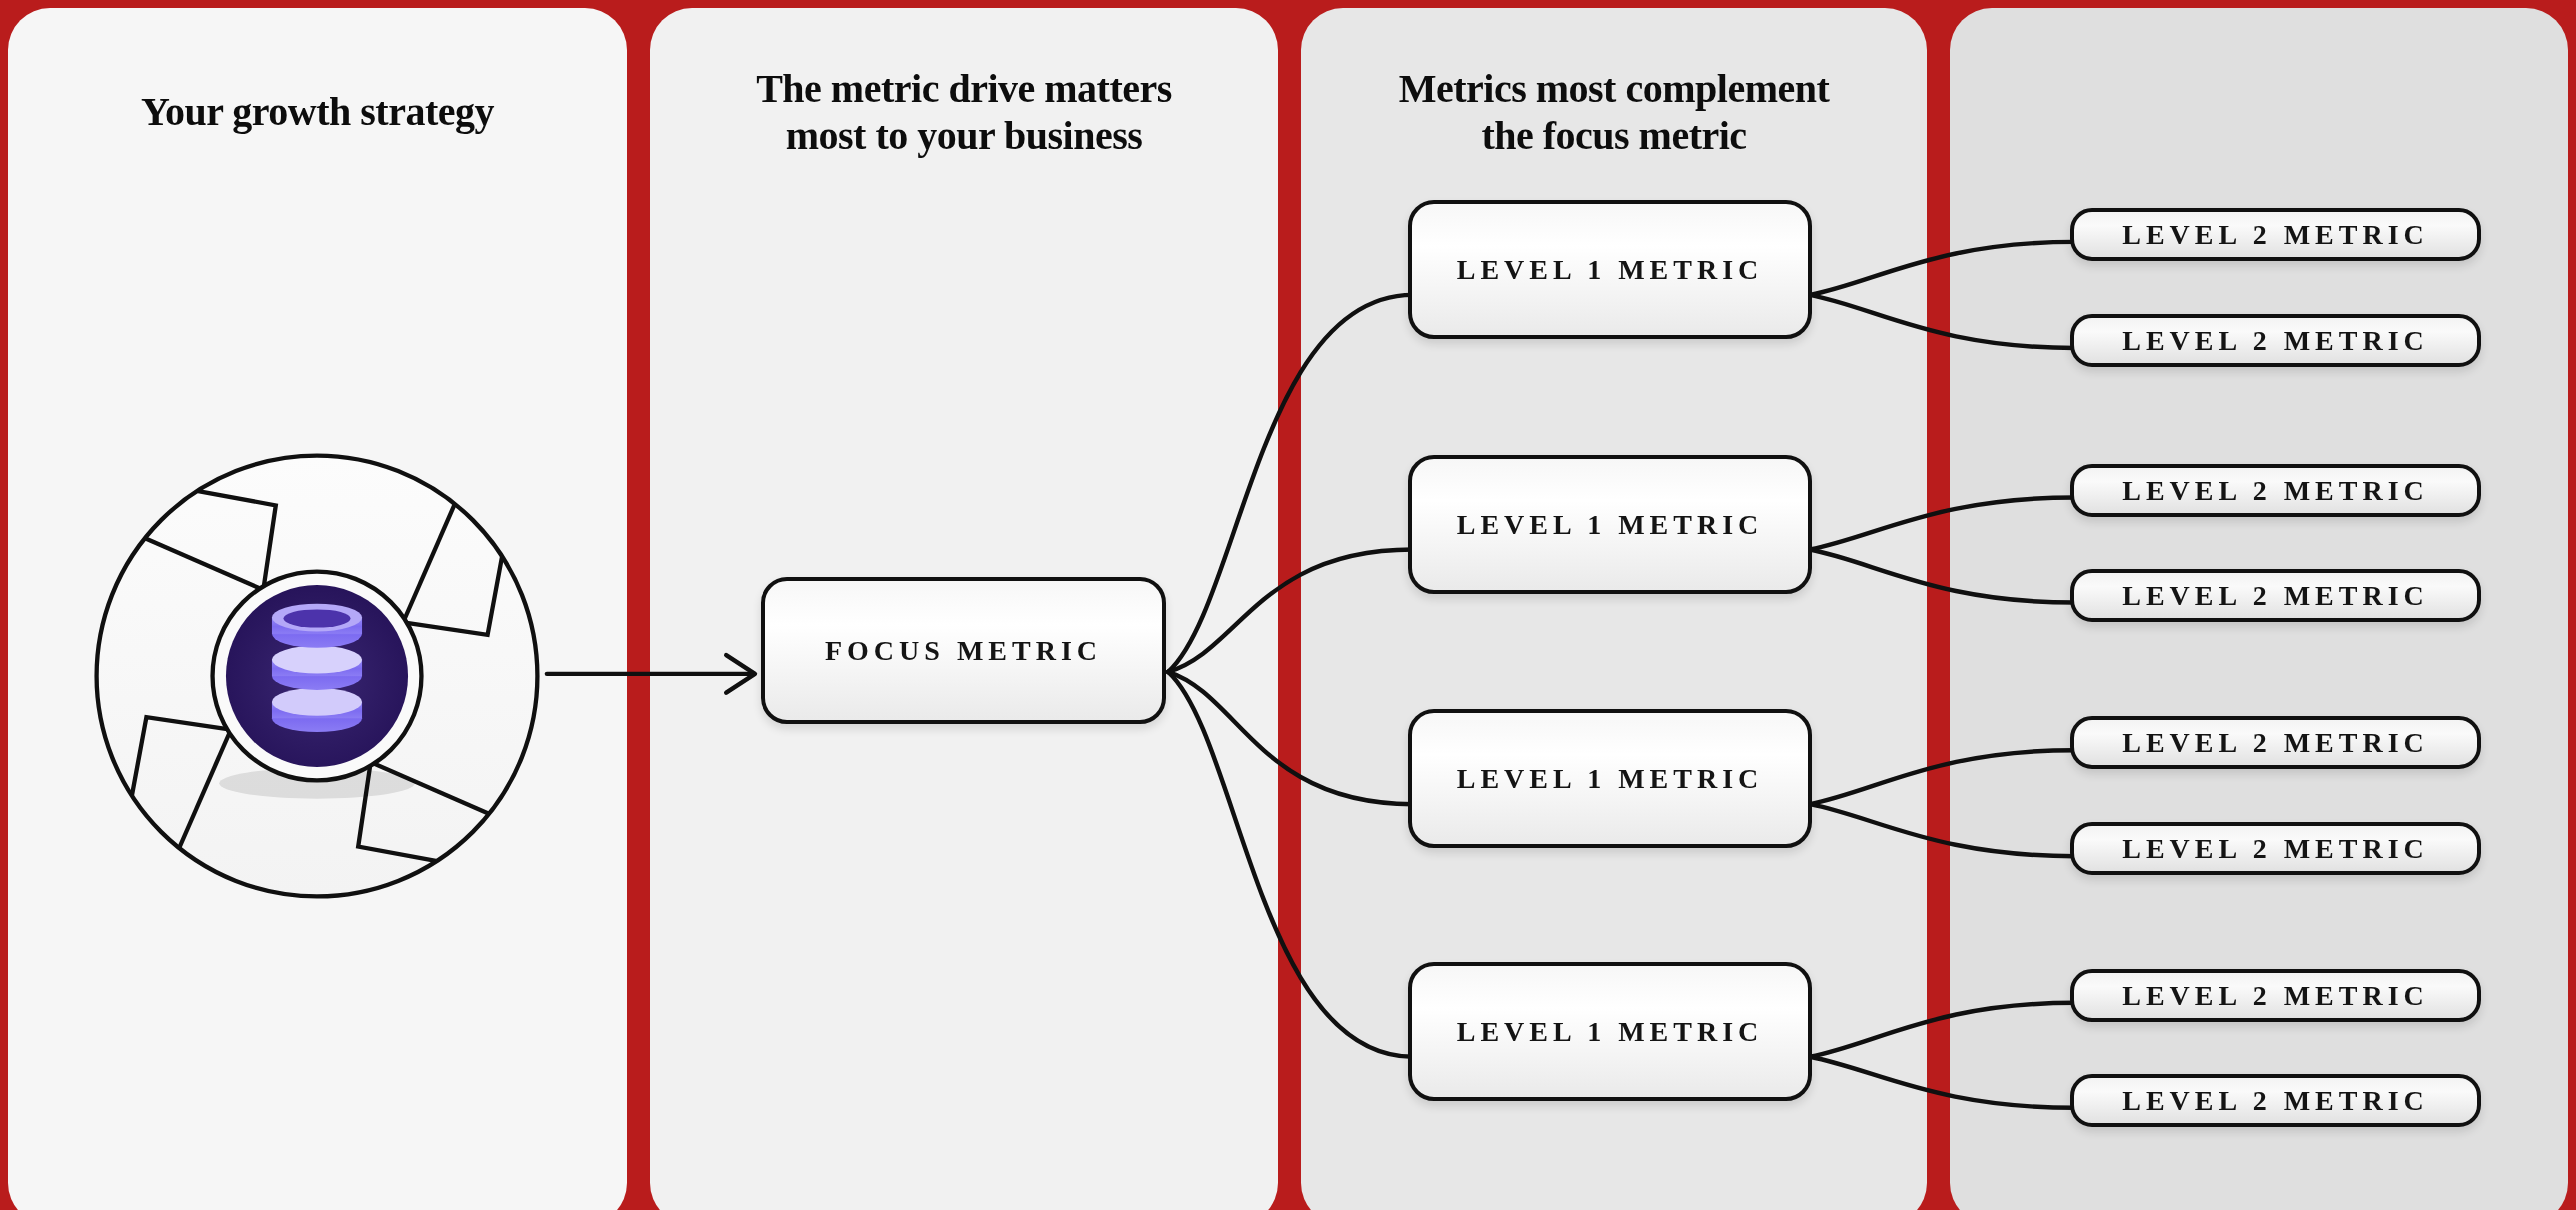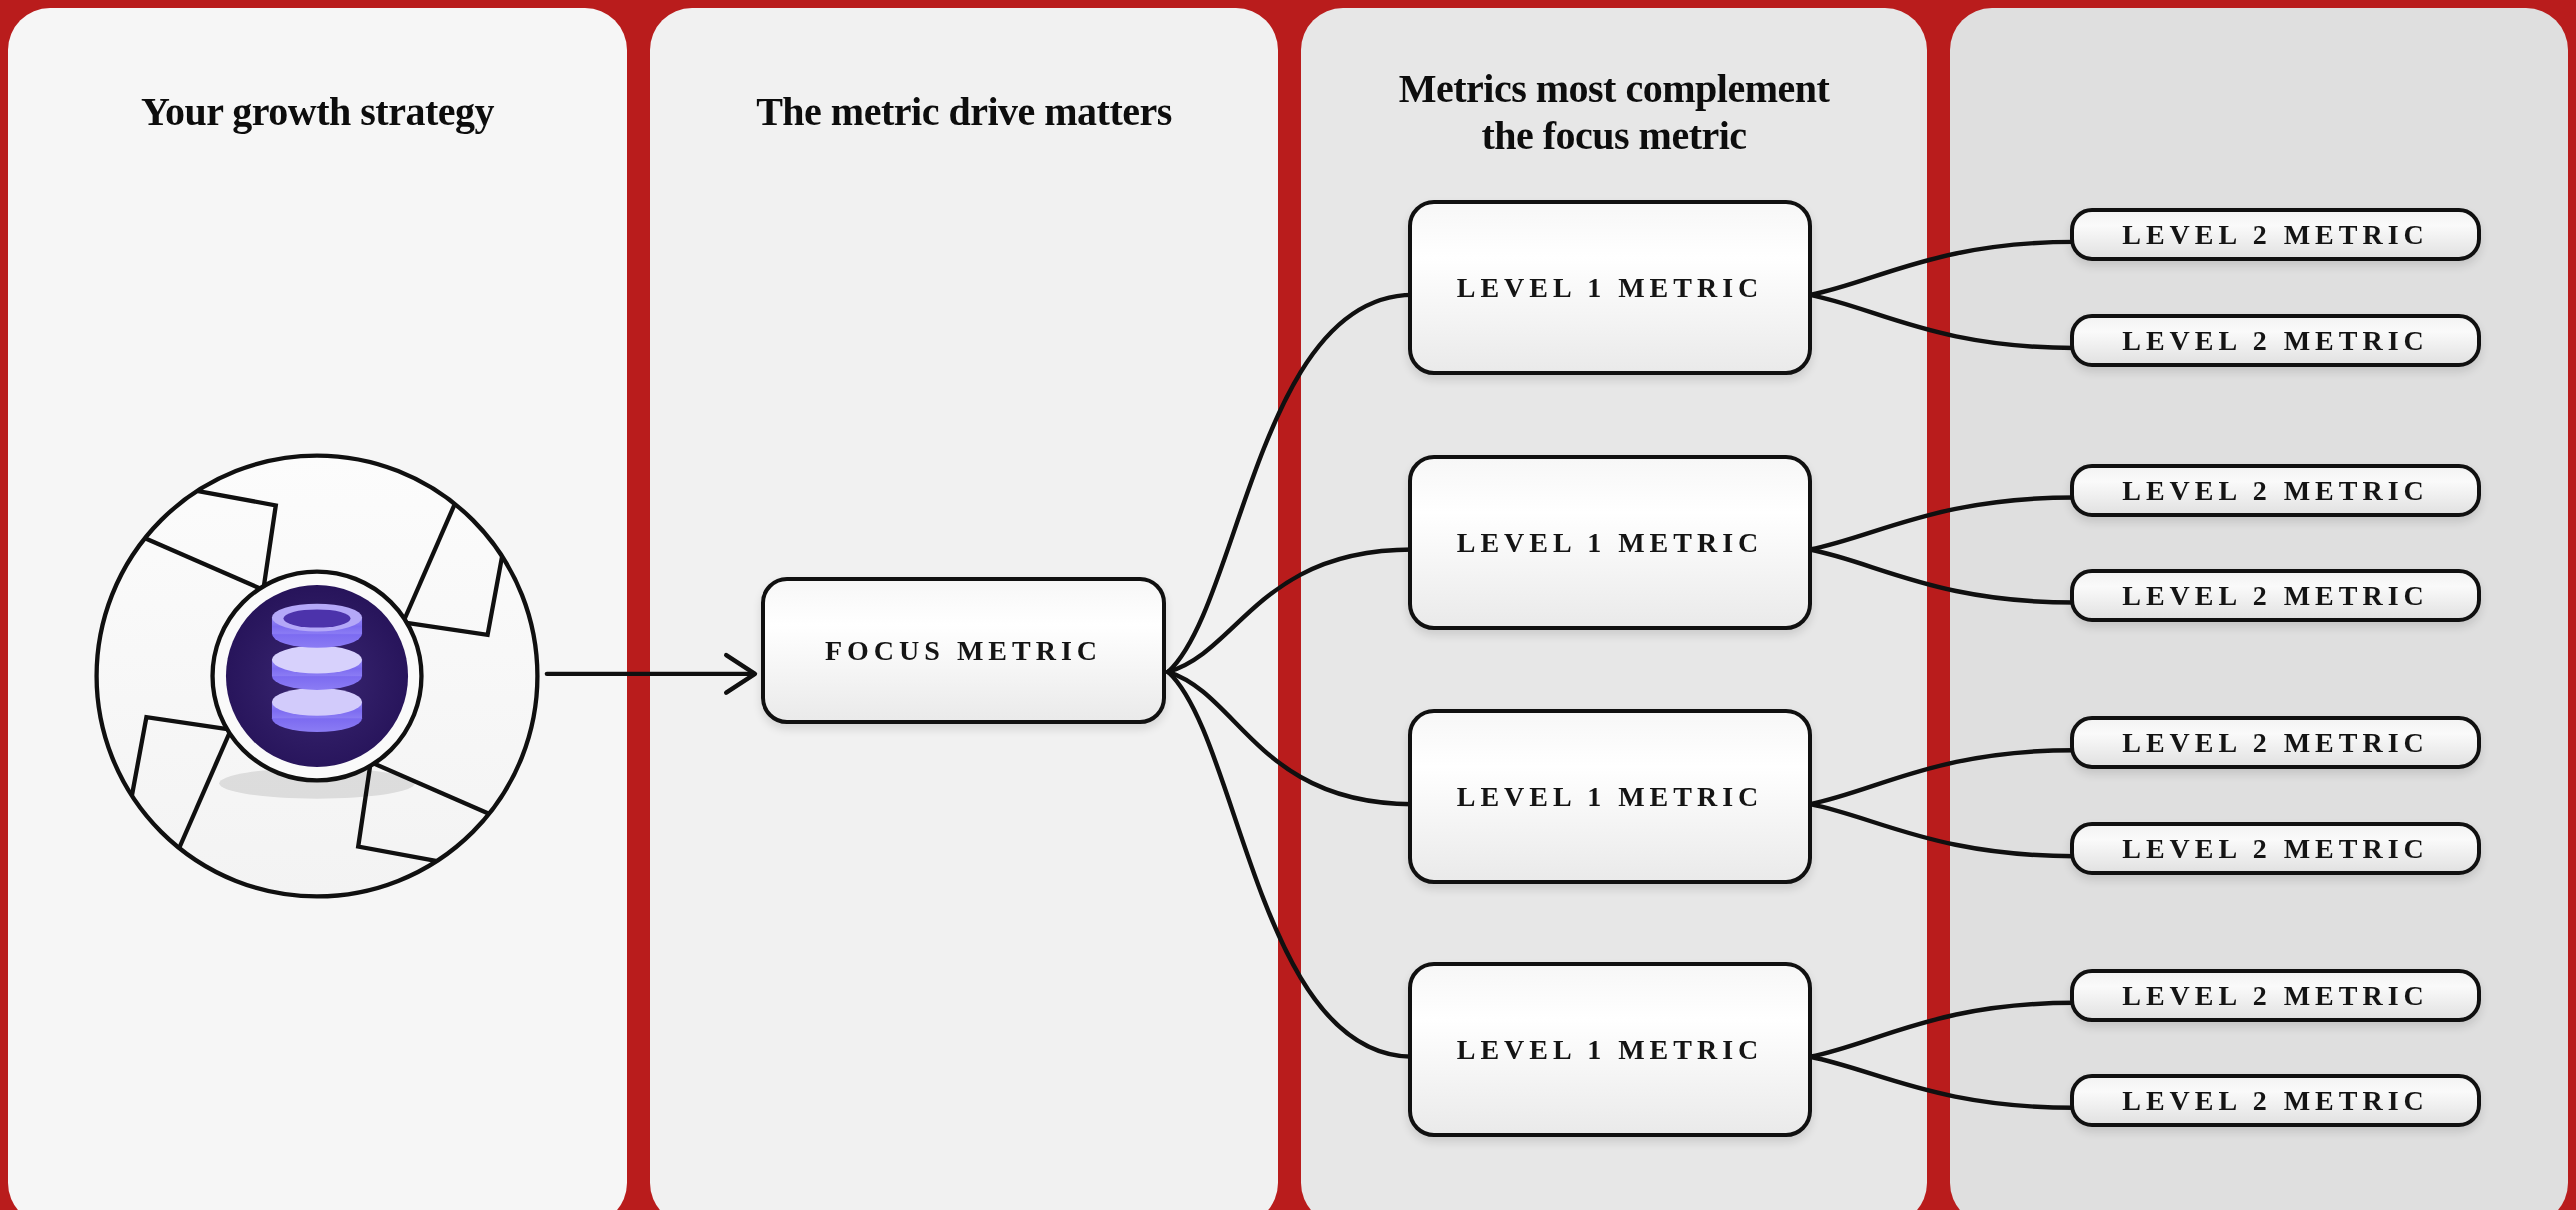--- a/index.html
+++ b/index.html
@@ -40,21 +40,21 @@
     border-radius:26px;
     background:linear-gradient(180deg,#f7f7f7 0%,#ffffff 32%,#eaeaea 100%);
     font-size:28px;letter-spacing:5px;
   }
   .box-sm{
     border-radius:22px;
     background:linear-gradient(180deg,#f3f3f3 0%,#fafafa 30%,#e2e2e2 100%);
     font-size:28px;letter-spacing:5px;
   }
   .focus-box{left:761px;top:577px;width:405px;height:147px;}
-  .l1-box{left:1408px;width:404px;height:175px;}
+  .l1-box{left:1408px;width:404px;height:139px;}
   .l1-0{top:200px;} .l1-1{top:455px;} .l1-2{top:709px;} .l1-3{top:962px;}
   .l2-box{left:2070px;width:411px;height:53px;}
   .l2-0{top:208px;} .l2-1{top:314px;}
   .l2-2{top:464px;} .l2-3{top:569px;}
   .l2-4{top:716px;} .l2-5{top:822px;}
   .l2-6{top:969px;} .l2-7{top:1074px;}
 
   .overlay{position:absolute;left:0;top:0;z-index:4;pointer-events:none;}
   .boxes-layer{position:absolute;inset:0;z-index:5;}
   .flywheel{position:absolute;left:87px;top:446px;z-index:5;}
@@ -66,20 +66,21 @@
 
   <div class="panel panel-1">
     <div class="panel-title">
       <div>Your growth strategy</div>
       <div></div>
     </div>
   </div>
   <div class="panel panel-2">
     <div class="panel-title">
       <div>The metric drive matters</div>
+      <div>most to your business</div>
     </div>
   </div>
   <div class="panel panel-3">
     <div class="panel-title">
       <div>Metrics most complement</div>
       <div>the focus metric</div>
     </div>
   </div>
   <div class="panel panel-4">
     <div class="panel-title">

